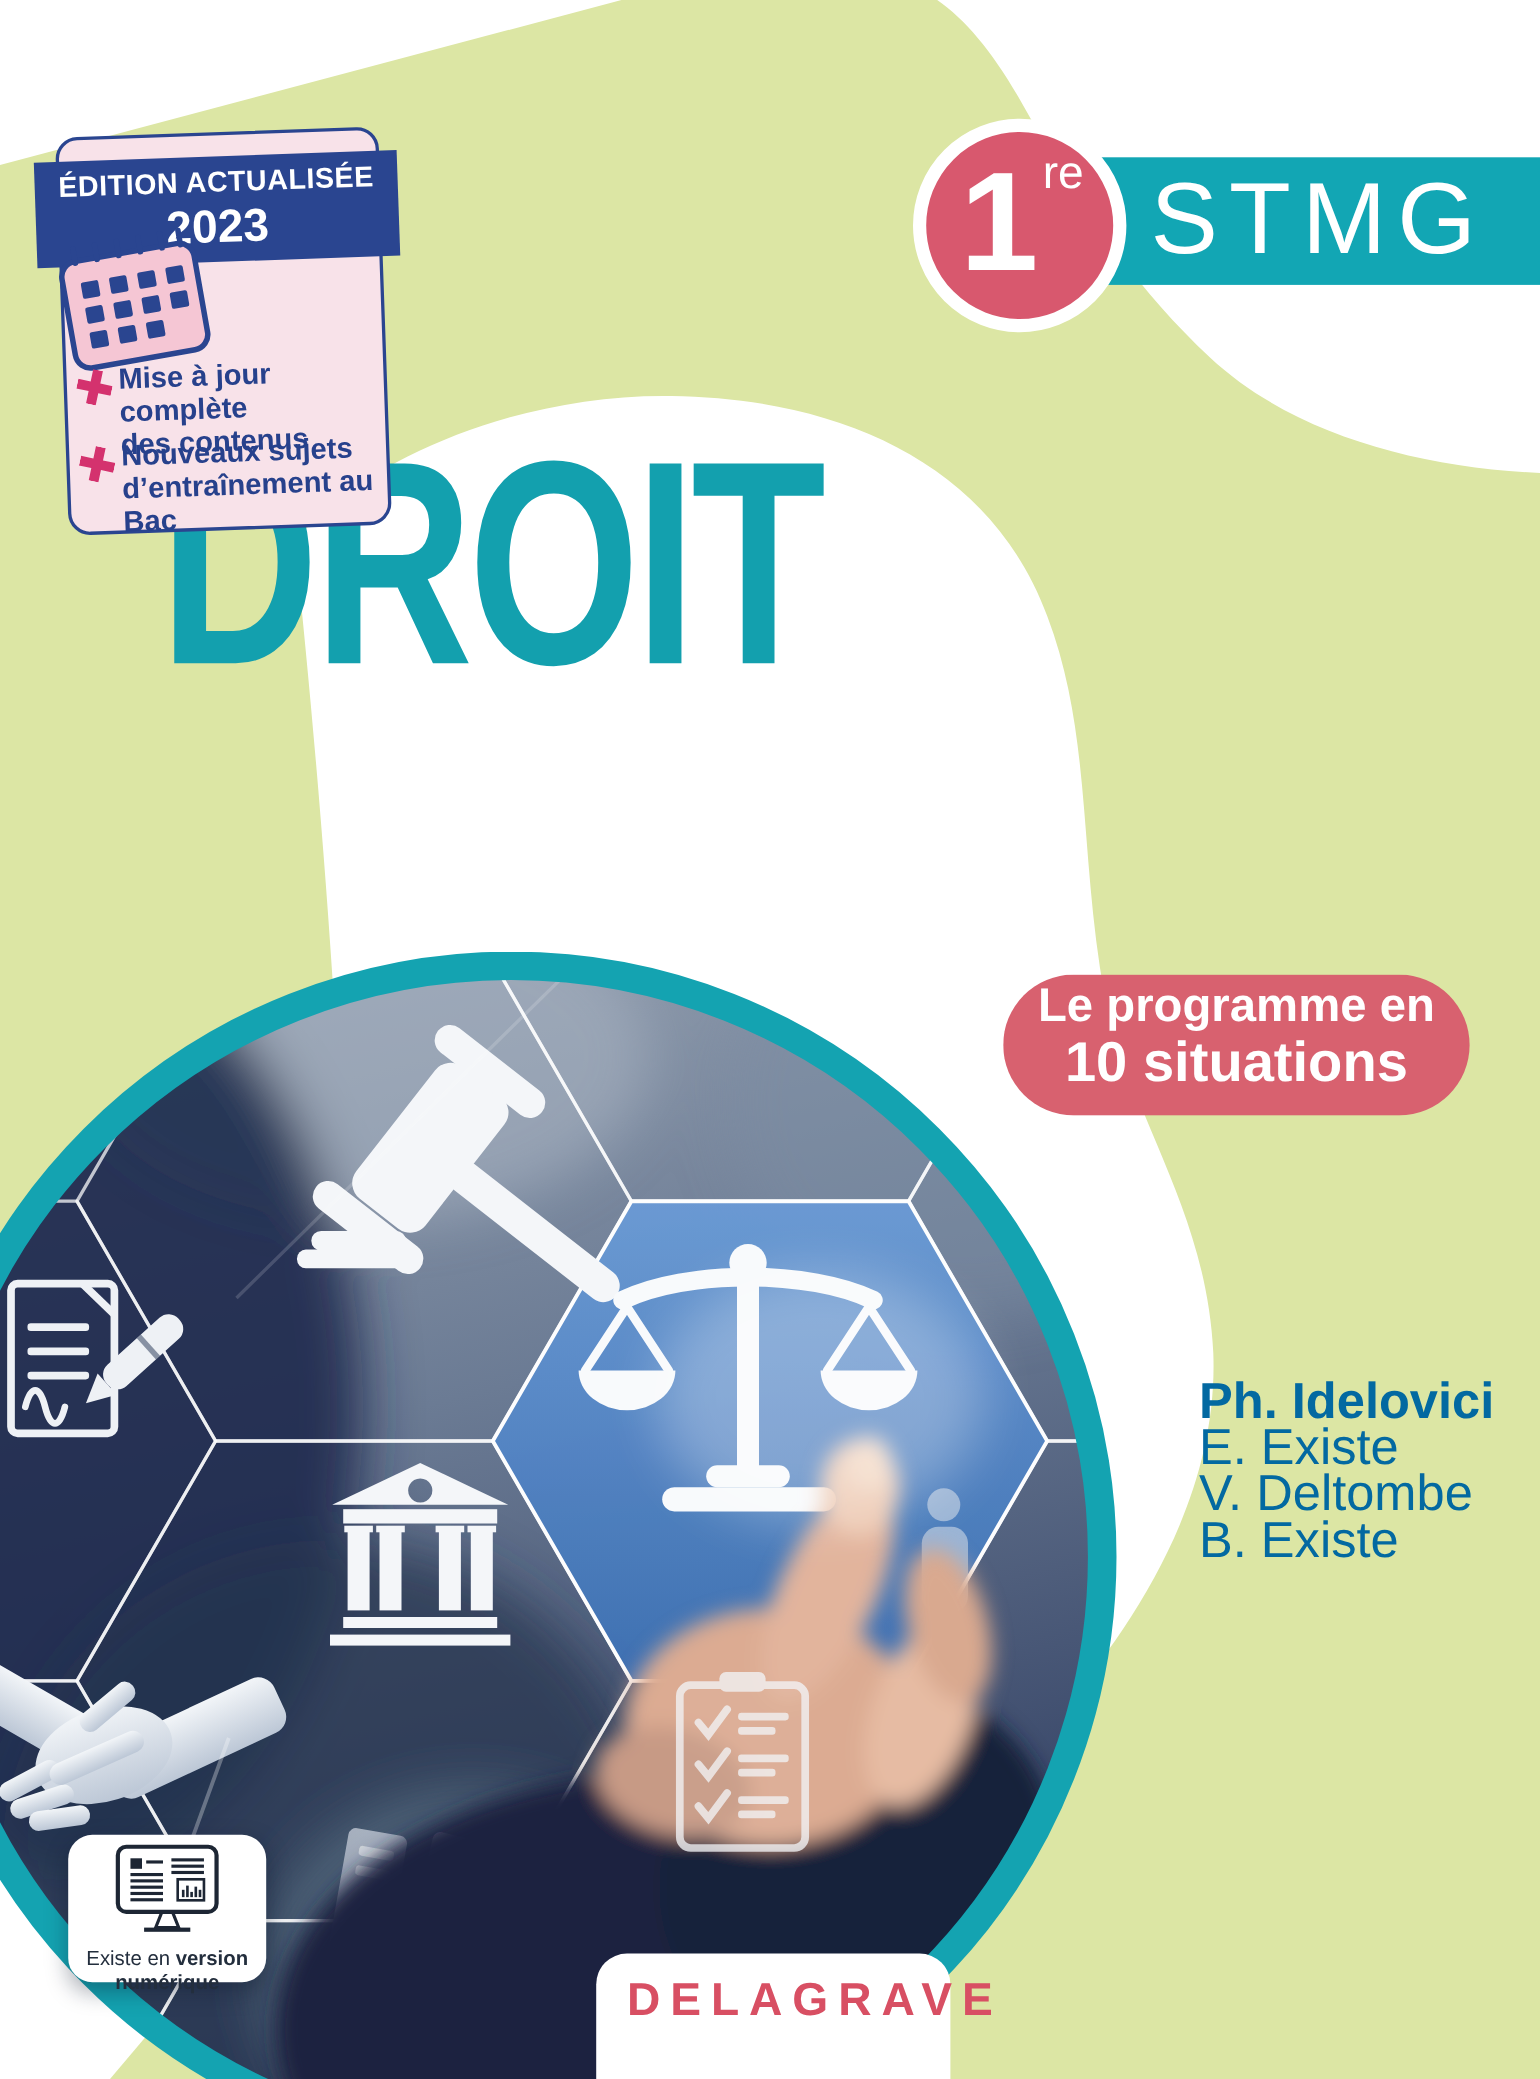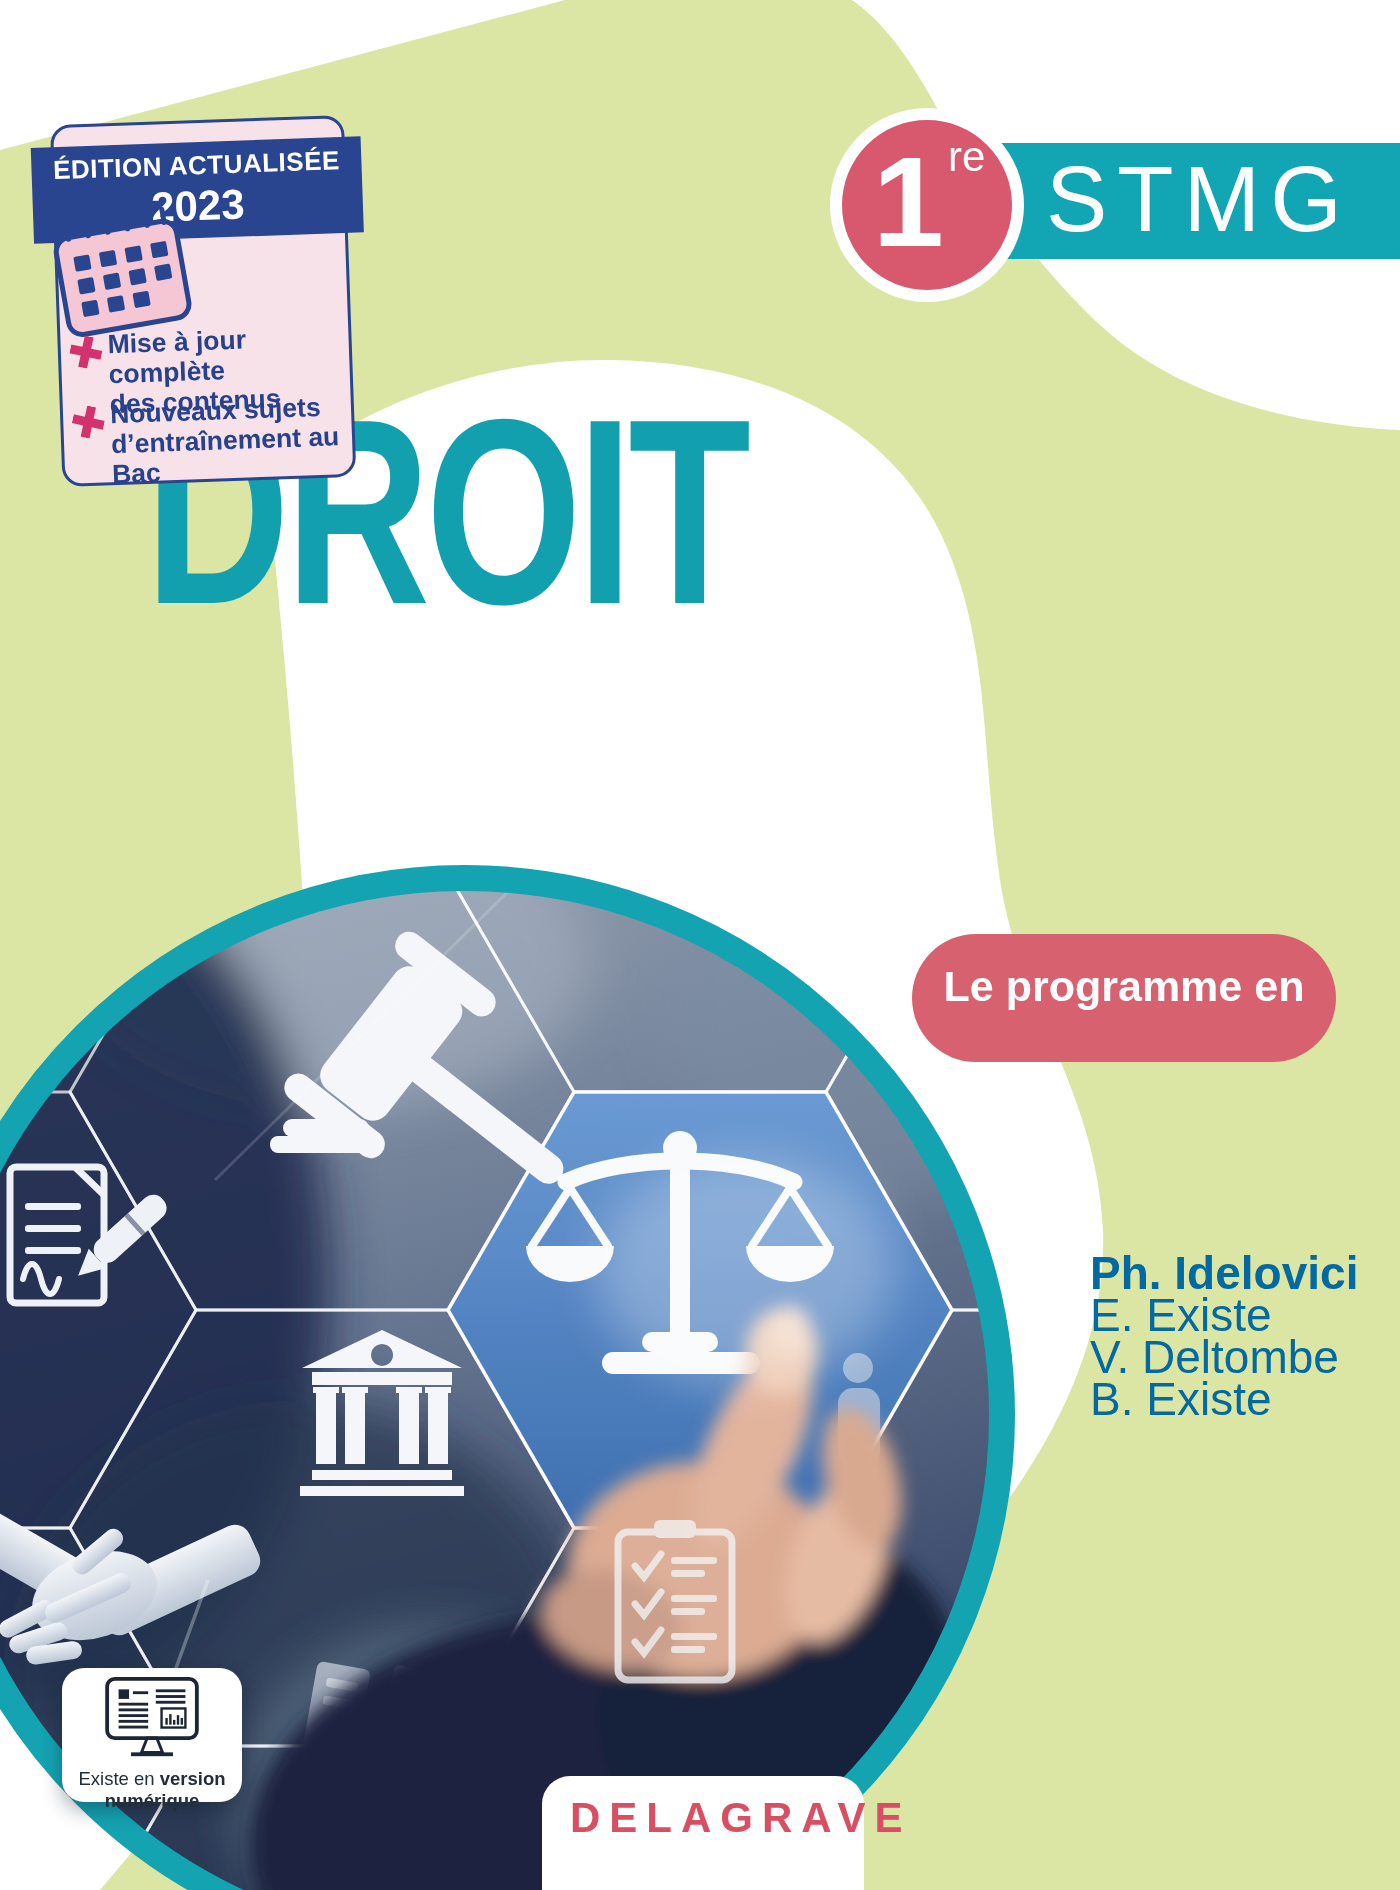--- a/index.html
+++ b/index.html
@@ -34,21 +34,21 @@
   .grade-circle .g{font-size:128px;font-weight:800;line-height:1;margin-top:-6px;}
   .grade-circle .sup{font-size:42px;font-weight:400;vertical-align:top;line-height:1;
       position:relative;top:-48px;left:4px;}
 
   
   .title{left:145px;top:380px;z-index:3;color:#13a0ae;font-size:264px;font-weight:800;
       line-height:1;letter-spacing:-6px;transform:scaleX(.76);transform-origin:left top;white-space:nowrap;}
 
   
   .program{left:912px;top:886px;width:424px;height:128px;border-radius:64px;background:#d8616f;
-      z-index:4;color:#fff;text-align:center;box-sizing:border-box;padding-top:28px;margin-top:48px;}
+      z-index:4;color:#fff;text-align:center;box-sizing:border-box;padding-top:4px;}
   .program .p1{font-size:43px;font-weight:700;line-height:48px;}
   .program .p2{font-size:51px;font-weight:800;line-height:56px;}
 
   
   .authors{left:1090px;top:1252px;z-index:4;color:#0369a1;font-size:46px;line-height:42px;}
   .authors .lead{font-weight:800;}
 
   
   .digital{left:62px;top:1668px;width:180px;height:134px;background:#fff;border-radius:22px;
       z-index:6;box-shadow:0 8px 20px rgba(10,20,40,.35);text-align:center;color:#232e3d;}
@@ -325,20 +325,21 @@
   </div>
   <div class="abs grade-circle">
     <span class="g">1</span>
     <span class="sup">re</span>
   </div>
 
   <div class="abs title">DROIT</div>
 
   <div class="abs program">
     <div class="p1">Le programme en</div>
+    <div class="p2">10 situations</div>
   </div>
 
   <div class="abs authors">
     <div class="lead">Ph. Idelovici</div>
     <div>E. Existe</div>
     <div>V. Deltombe</div>
     <div>B. Existe</div>
   </div>
 
   <div class="abs digital">

